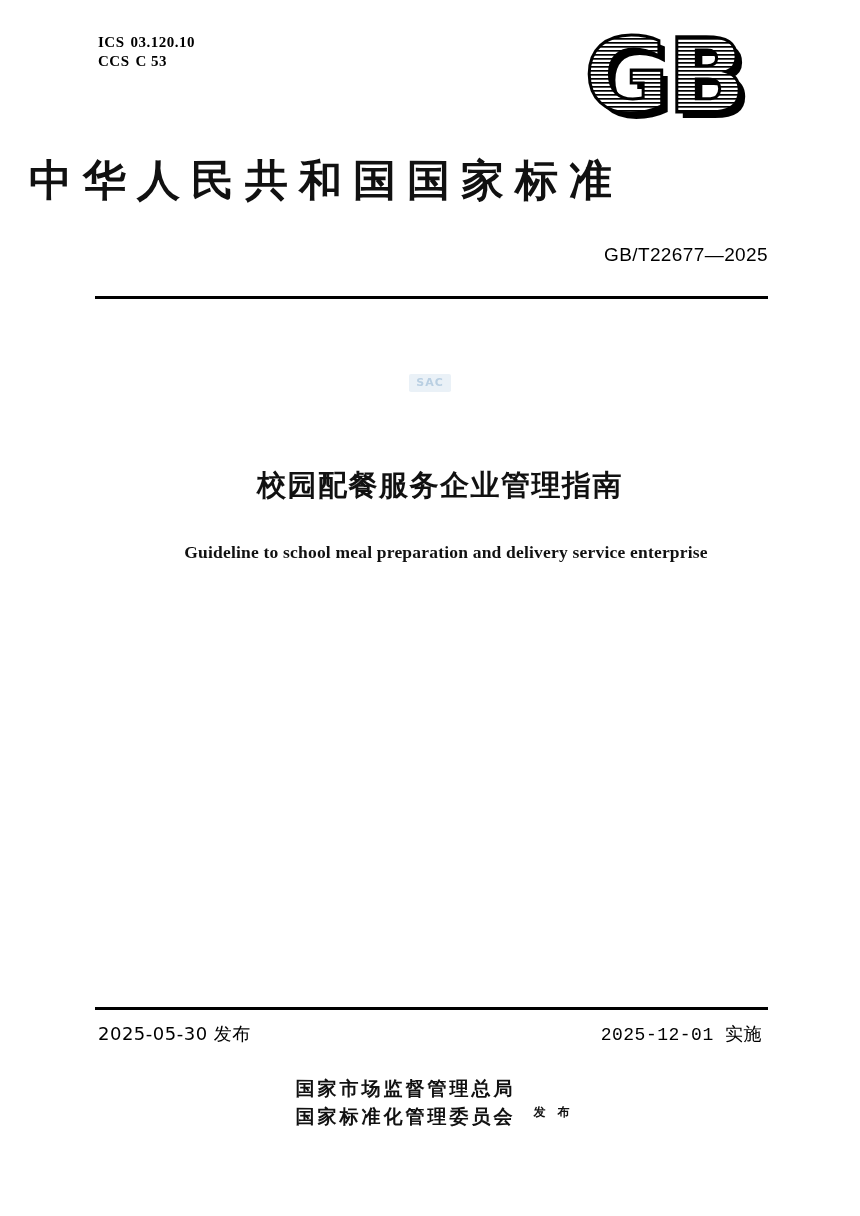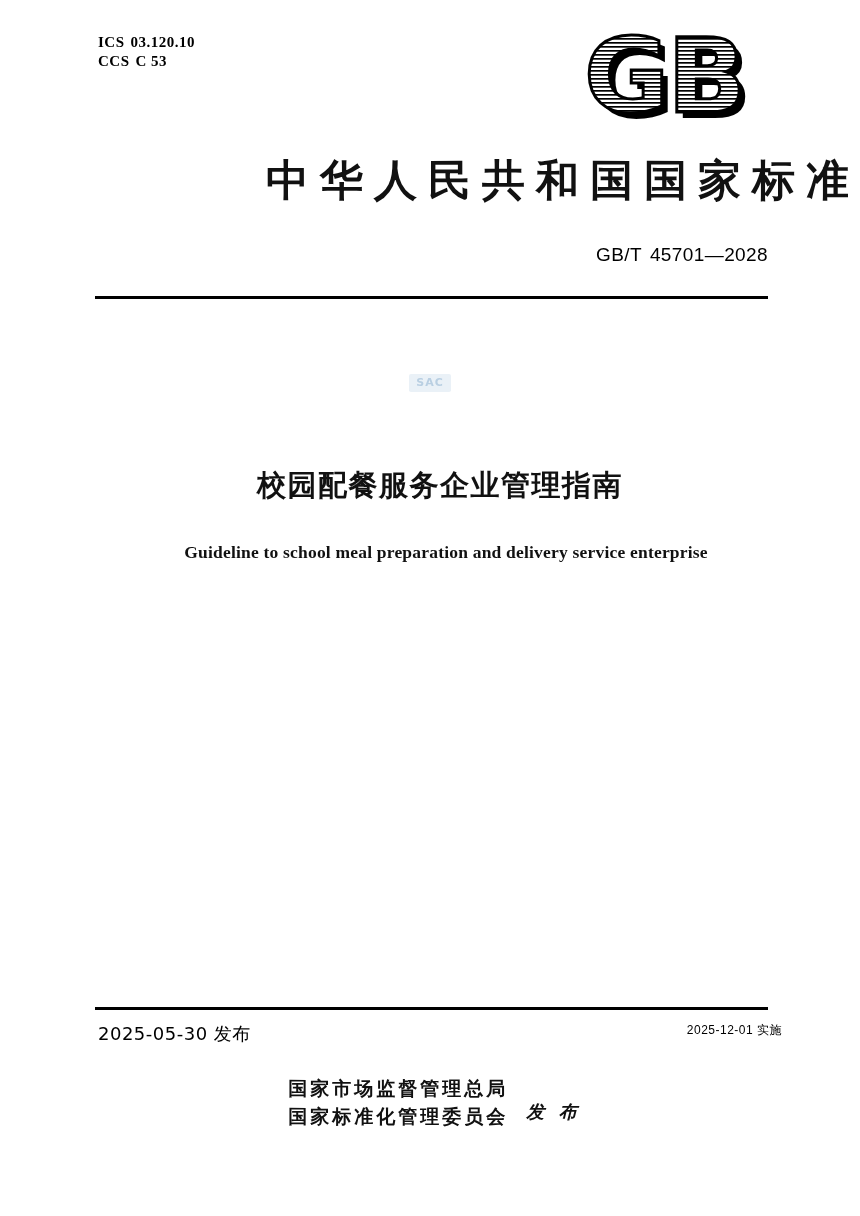--- a/index.html
+++ b/index.html
@@ -44,39 +44,39 @@
     height: 108px;
   }
   .gb-logo svg { display: block; }
 
   
   .cn-standard-title {
     position: absolute;
     left: 0;
     right: 0;
     top: 152px;
-    text-align: right;
+    text-align: left;
     font-family: "DejaVu Sans", sans-serif;
     font-weight: bold;
     font-size: 43px;
     letter-spacing: 11px;
-    padding-left: 11px;
+    padding-left: 29px;
     color: #111;
     white-space: nowrap;
   }
 
   .std-number {
     position: absolute;
     right: 92px;
     top: 244px;
     font-family: "Liberation Sans", sans-serif;
     font-size: 19px;
     letter-spacing: 0.4px;
   }
-  .std-number .prefix { margin-right: 8px; }
+  .std-number .prefix { }
 
   .rule-top {
     position: absolute;
     left: 95px;
     right: 92px;
     top: 296px;
     height: 3px;
     background: #000;
   }
 
@@ -142,24 +142,24 @@
   .issue-date {
     position: absolute;
     left: 98px;
     top: 1022px;
     font-family: "DejaVu Sans", sans-serif;
     font-size: 18px;
     letter-spacing: 0.5px;
   }
   .effect-date {
     position: absolute;
-    right: 78px;
+    right: 98px;
     top: 1022px;
-    font-family: Liberation Sans, sans-serif;
-    font-size: 12px;
+    font-family: Liberation Mono, monospace;
+    font-size: 18px;
     letter-spacing: 0.5px;
   }
 
   .publisher {
     position: absolute;
     left: 0;
     right: 0;
     top: 1074px;
     display: flex;
     justify-content: center;
@@ -171,26 +171,25 @@
     font-weight: bold;
     font-size: 19px;
     line-height: 28px;
     letter-spacing: 3px;
     text-align: center;
     color: #111;
   }
   .publisher-action {
     font-family: "DejaVu Sans", sans-serif;
     font-weight: bold;
-    font-size: 18px;
+    font-size: 12px;
     letter-spacing: 4px;
     margin-left: 18px;
     padding-top: 20px;
     color: #111;
-    font-style: italic;
   }
 </style>
 </head>
 <body>
 
 <div class="page">
 
   <div class="ics-block">
     <div class="ics-line">
       <span class="key">ICS</span><span>03.120.10</span>
@@ -212,21 +211,21 @@
       <g>
         <text x="12" y="92" font-family="DejaVu Sans, sans-serif" font-size="104" font-weight="bold" fill="#000000" letter-spacing="-2">GB</text>
         <text x="6" y="86" font-family="DejaVu Sans, sans-serif" font-size="104" font-weight="bold" fill="url(#hatch)" stroke="#000000" stroke-width="3" letter-spacing="-2">GB</text>
       </g>
     </svg>
   </div>
 
   <div class="cn-standard-title">中华人民共和国国家标准</div>
 
   <div class="std-number">
-    <span class="prefix">GB/T</span><span>45701—2028</span>
+    <span class="prefix">GB/T</span><span>22677—2025</span>
   </div>
 
   <div class="rule-top"></div>
 
   <div class="small-mark">
     <span class="mark-box">SAC</span>
   </div>
 
   <div class="doc-title-cn">校园配餐服务企业管理指南</div>
   <div class="doc-title-en">Guideline to school meal preparation and delivery service enterprise</div>

